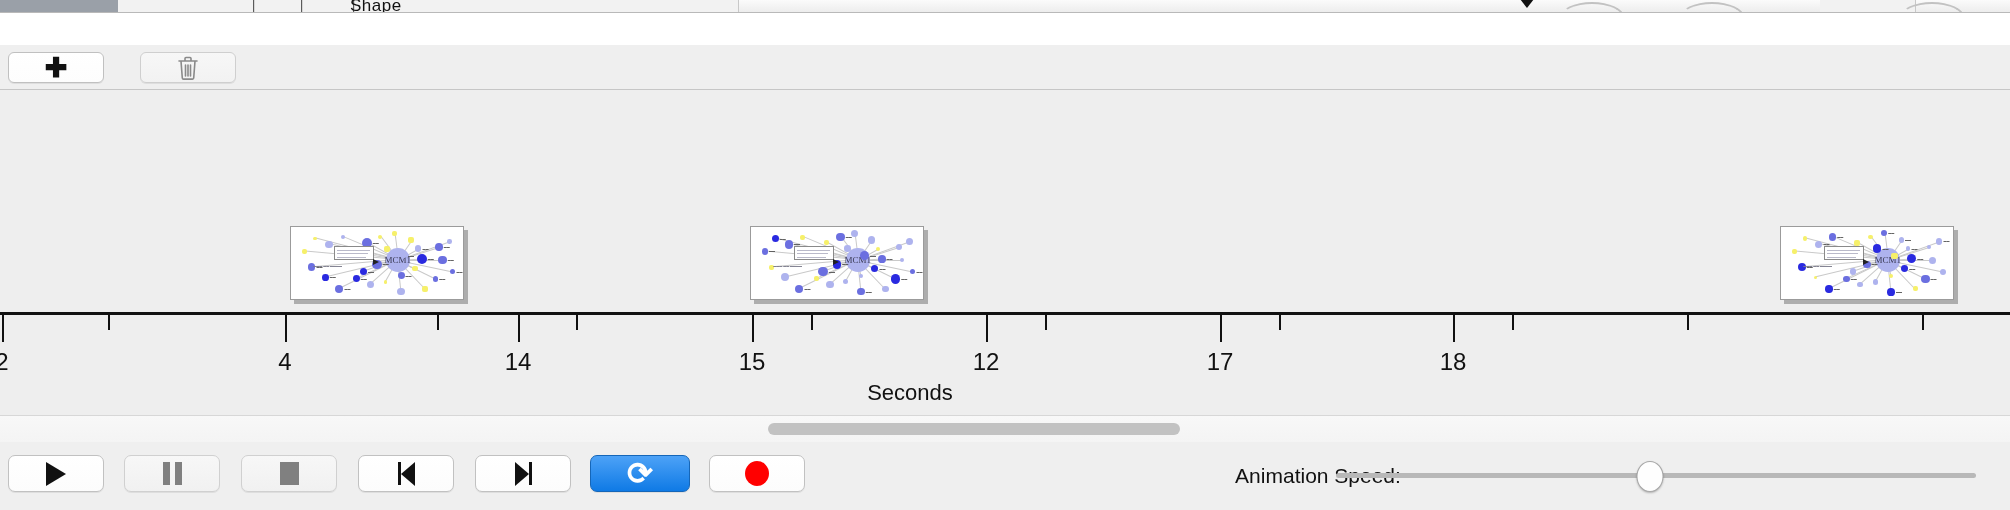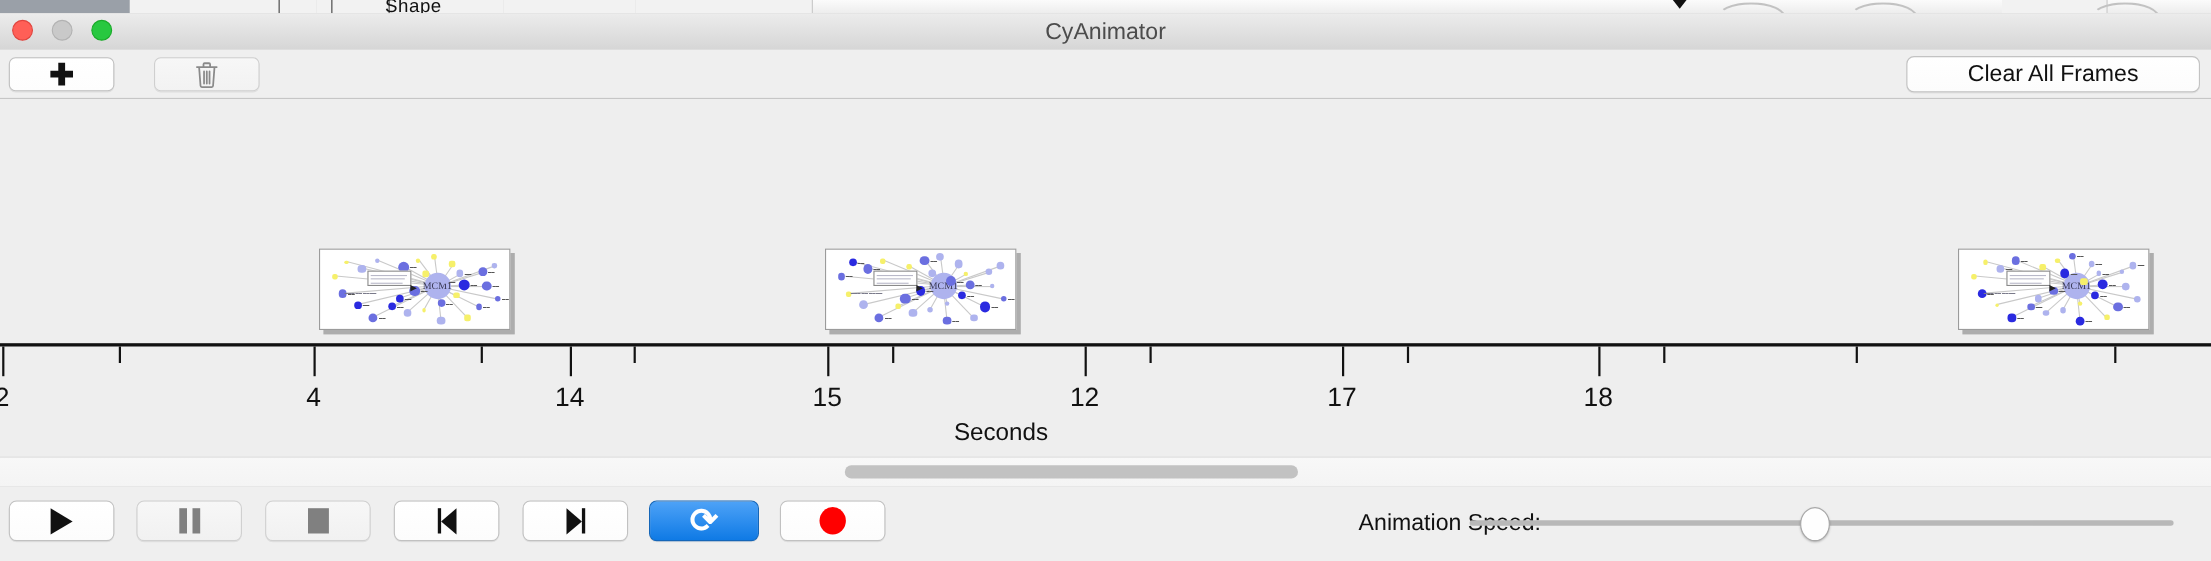--- a/index.html
+++ b/index.html
@@ -128,41 +128,32 @@
     <div class="bg-glyph" style="left:252px;">|</div>
     <div class="bg-glyph" style="left:300px;">|</div>
     <div class="bg-glyph" style="left:352px;">|</div>
     <div class="bg-word">Shape</div>
     <div class="bg-arrow"></div>
     <div class="bg-curve" style="left:1560px;"></div>
     <div class="bg-curve" style="left:1680px;"></div>
     <div class="bg-curve" style="left:1900px;"></div>
   </div>
 
-  <div class="titlebar">
-    <div class="lights">
-      <div class="light red"></div>
-      <div class="light yellow"></div>
-      <div class="light green"></div>
-    </div>
-    <div class="win-title">CyAnimator</div>
-  </div>
 
   <div class="toolbar">
     <div class="tbtn enabled" style="left:8px;width:96px;">
       <span class="plus-ico">✚</span>
     </div>
     <div class="tbtn disabled" style="left:140px;width:96px;">
       <svg width="22" height="26" viewBox="0 0 22 26">
         <path d="M2 6 h18 M8 6 v-2.5 a1 1 0 0 1 1-1 h4 a1 1 0 0 1 1 1 V6
                  M4 6 l1.3 17 a1.2 1.2 0 0 0 1.2 1.1 h9 a1.2 1.2 0 0 0 1.2-1.1 L18 6
                  M8.5 10 v11 M11 10 v11 M13.5 10 v11" fill="none" stroke="#8a8a8a" stroke-width="1.6" stroke-linecap="round"></path>
       </svg>
     </div>
-    <div class="clear-btn">Clear All Frames</div>
   </div>
 
   <div class="timeline">
 
     <div class="frames">
 
     <div class="thumb" style="left: 290px; top: 136px; width: 172px; height: 72px;">
           <div class="net">
             <div class="edge" style="left: 106.64px; top: 33.12px; width: 28.7521px; transform: rotate(-2.21207rad);"></div>
             <div class="edge" style="left: 106.64px; top: 33.12px; width: 26.8612px; transform: rotate(-1.69921rad);"></div>

